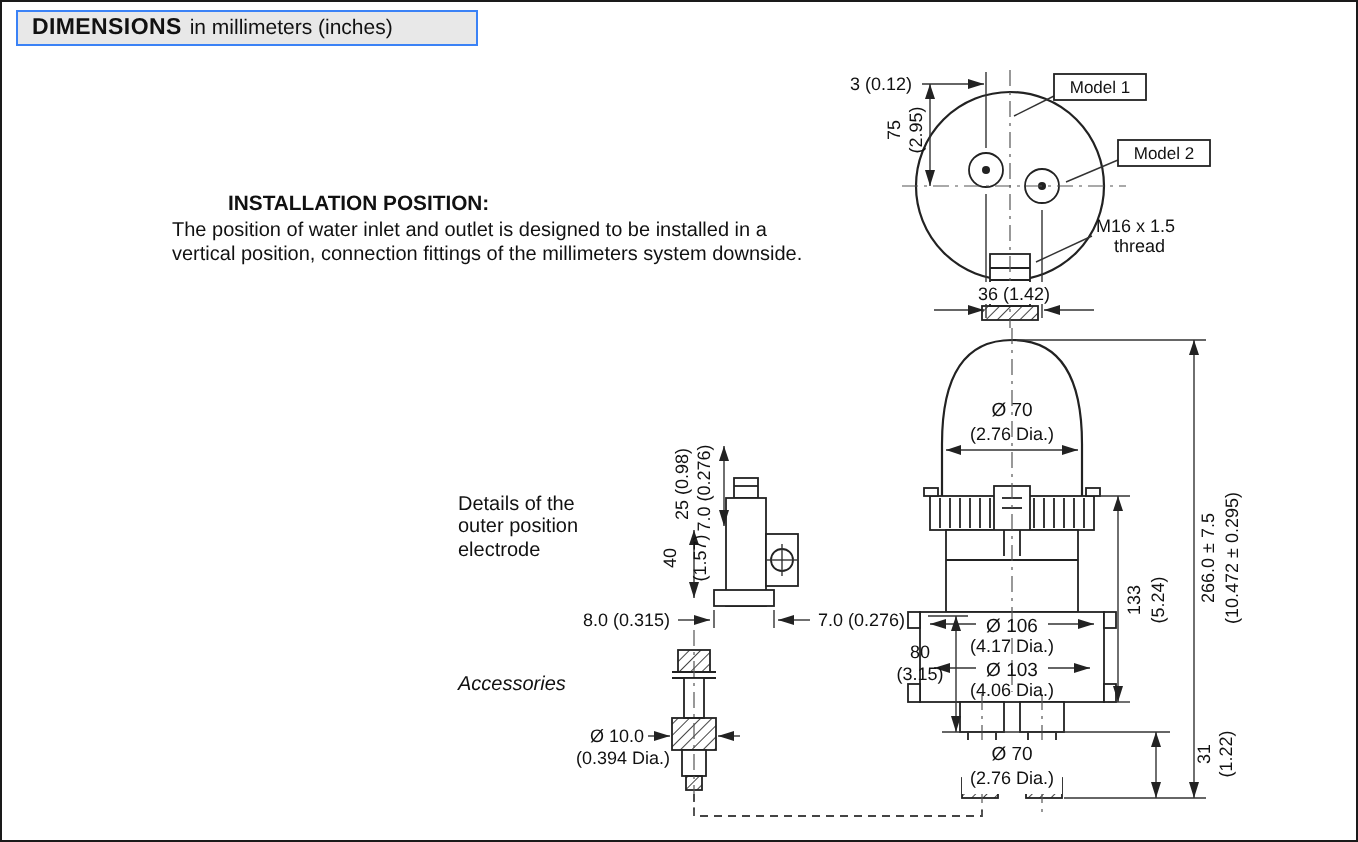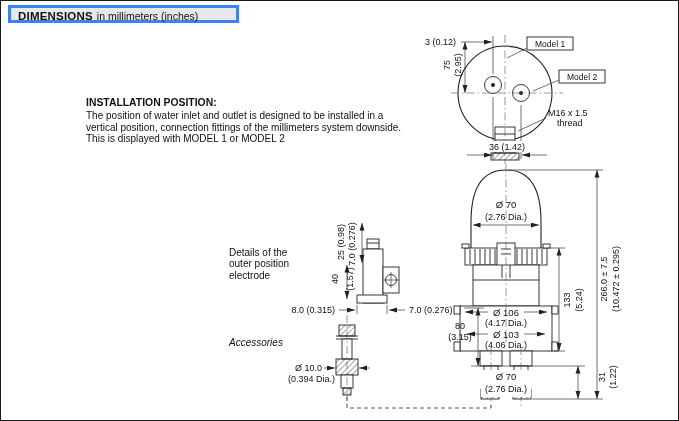--- a/index.html
+++ b/index.html
@@ -1,23 +1,23 @@
 <!DOCTYPE html>
 <html><head>
 <meta charset="utf-8">
 <style>
   *{box-sizing:border-box;}
   html,body{margin:0;padding:0;}
   body{width:679px;height:421px;background:#fff;font-family:"Liberation Sans",sans-serif;color:#111;}
   .page{position:relative;width:679px;height:421px;border:1px solid #1a1a1a;background:#fff;overflow:hidden;}
-  .hdr{position:absolute;left:7px;top:4px;width:231px;height:18px;border:3px solid #3b82f6;background:#e8e8e8;padding:2px 7px 0 7px;font-size:11px;white-space:nowrap;}
+  .hdr{position:absolute;left:7px;top:4px;width:231px;height:18px;border:1px solid #3b82f6;background:#e8e8e8;padding:2px 7px 0 7px;font-size:11px;white-space:nowrap;}
   .hdr b{font-size:11.5px;letter-spacing:.2px;}
   .hdr span{margin-left:4px;font-size:10.5px;}
   .tb{position:absolute;font-size:10px;line-height:11.4px;color:#111;}
-  .tb .hd{font-weight:bold;font-size:10.4px;margin-bottom:2px;}
+  .tb .hd{font-weight:bold;font-size:10.4px;margin-bottom:2px;margin-left:28px;}
   svg{position:absolute;left:0;top:0;}
   svg text{font-family:"Liberation Sans",sans-serif;font-size:9px;fill:#111;stroke:none;}
   .mid{text-anchor:middle;}
   .end{text-anchor:end;}
   .big{font-size:9.5px;}
   .boxlbl{font-size:8.5px;}
   .ol{stroke:#222;stroke-width:1.1;fill:none;}
   .ol2{stroke:#222;stroke-width:.9;fill:none;}
   .dim{stroke:#333;stroke-width:.7;fill:none;}
   .cl{stroke:#555;stroke-width:.6;stroke-dasharray:8 3 1.5 3;fill:none;}
@@ -233,21 +233,20 @@
   </svg>
 
   <div class="hdr">
     <b>DIMENSIONS</b><span>in millimeters (inches)</span>
   </div>
 
   <div class="tb" style="left:85px;top:96px;width:400px;">
     <div class="hd">INSTALLATION POSITION:</div>
     <div>The position of water inlet and outlet is designed to be installed in a</div>
     <div>vertical position, connection fittings of the millimeters system downside.</div>
-    <div>This is displayed with MODEL 1 or MODEL 2</div>
   </div>
 
   <div class="tb" style="left:228px;top:246px;">
     <div>Details of the</div>
     <div>outer position</div>
     <div>electrode</div>
   </div>
 
   <div class="tb" style="left:228px;top:336px;font-style:italic;">
     <div>Accessories</div>

